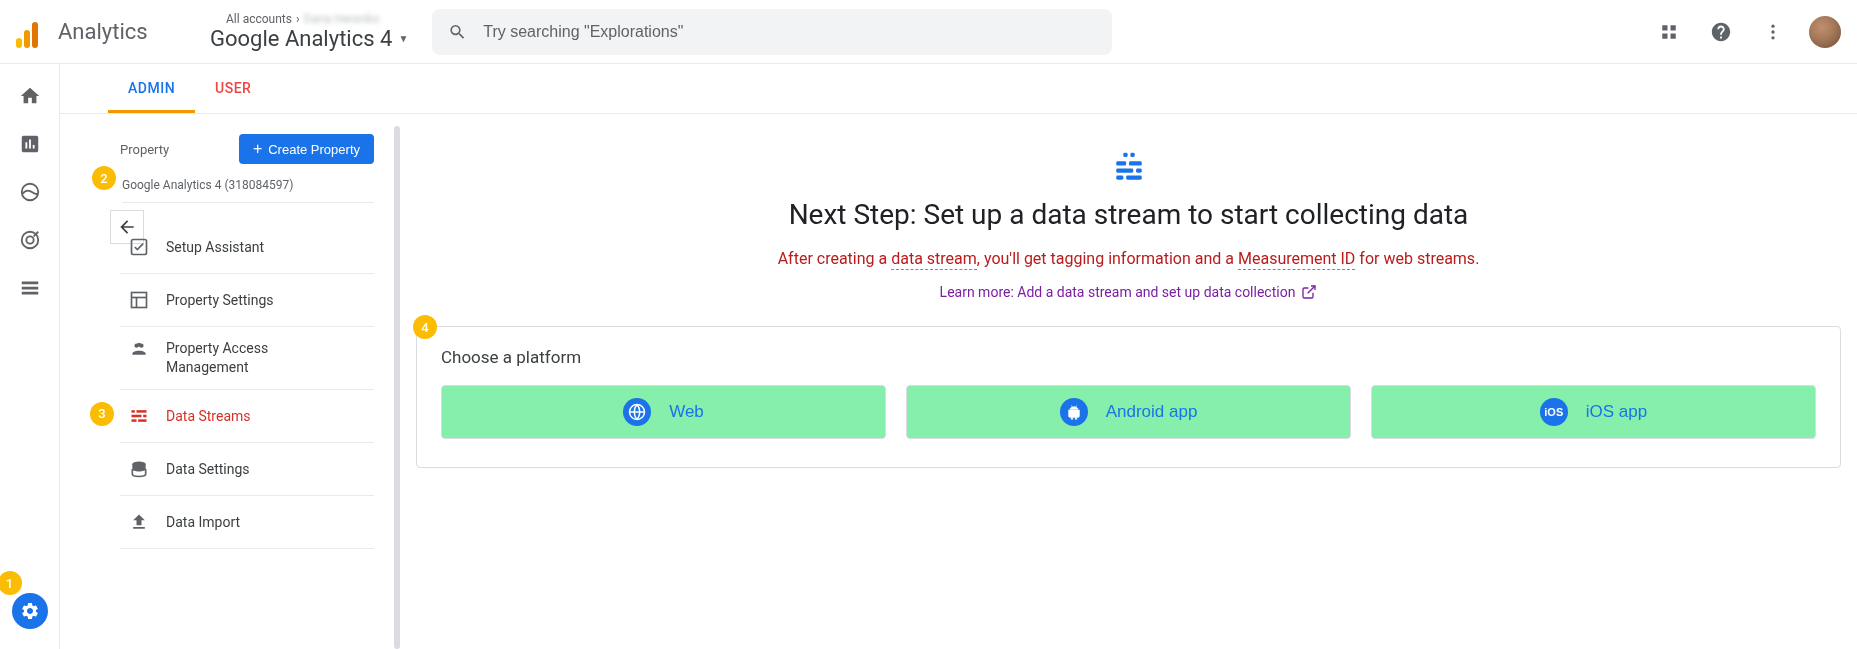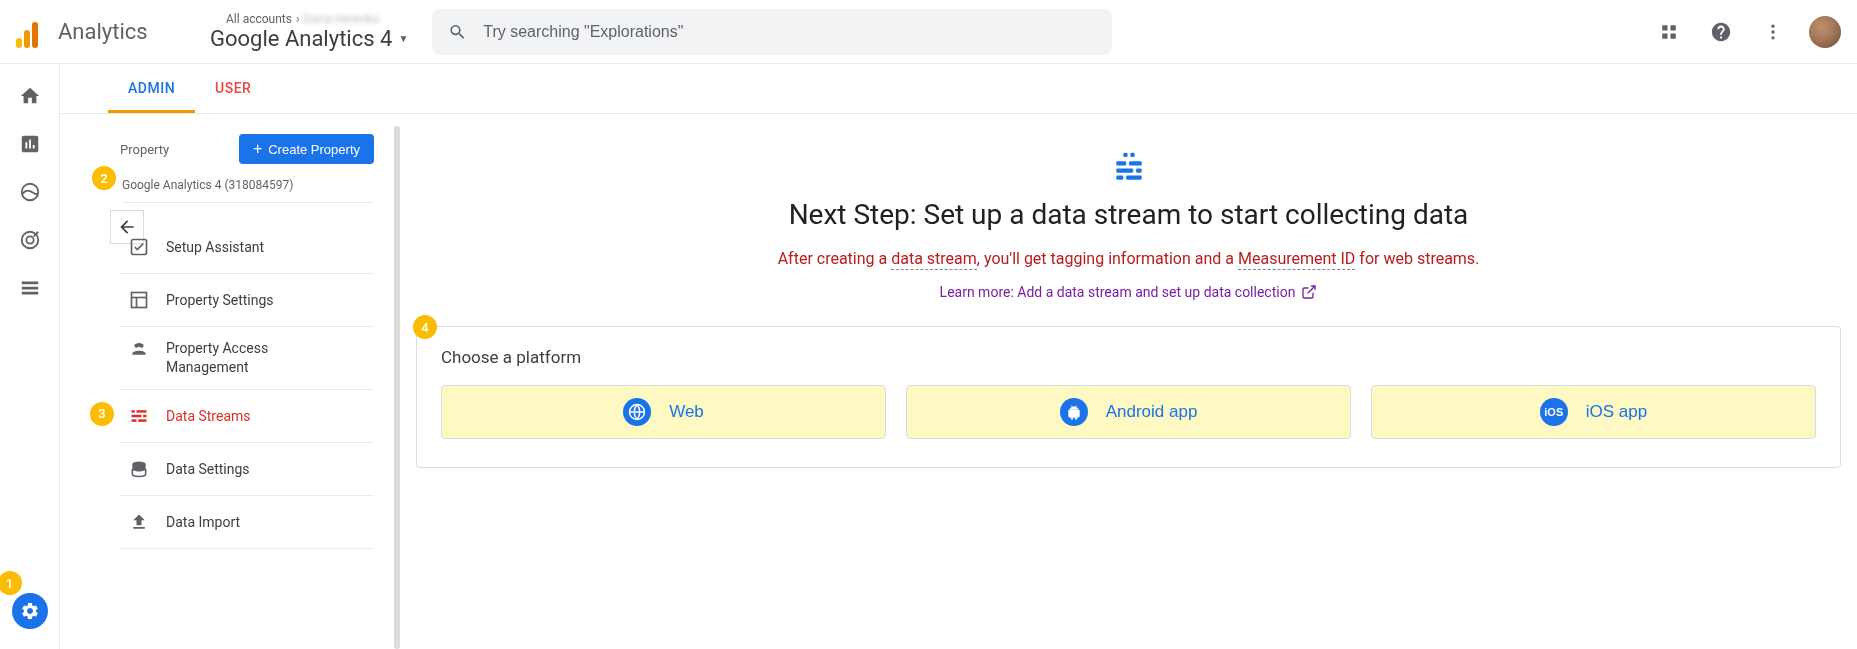--- a/index.html
+++ b/index.html
@@ -65,21 +65,21 @@
     .main h1 { text-align: center; font-size: 28px; font-weight: 400; color: #202124; margin-bottom: 18px; }
     .subtitle { text-align: center; font-size: 16px; color: #b91c1c; margin-bottom: 16px; }
     .dotted { border-bottom: 1px dashed #80868b; padding-bottom: 1px; }
     .learn { text-align: center; font-size: 14px; }
     .learn a { color: #7b1fa2; text-decoration: none; display: inline-flex; align-items: center; gap: 6px; }
     .ext-ico { color: #7b1fa2; }
     .card { border: 1px solid #dadce0; border-radius: 4px; margin-top: 26px; padding: 20px 24px 28px; position: relative; }
     .card-title { font-size: 17px; color: #3c4043; margin-bottom: 18px; }
     .badge-4 { left: -4px; top: -12px; }
     .platforms { display: flex; gap: 20px; }
-    .plat-btn { flex: 1; border: 1px solid #dadce0; border-radius: 4px; background: #fef9c3; padding: 12px; display: flex; align-items: center; justify-content: center; gap: 18px; cursor: pointer; color: #1a73e8; font-size: 17px; font-weight: 500; }
+    .plat-btn { flex: 1; border: 1px solid #dadce0; border-radius: 4px; background: #86efac; padding: 12px; display: flex; align-items: center; justify-content: center; gap: 18px; cursor: pointer; color: #1a73e8; font-size: 17px; font-weight: 500; }
     .plat-ico { width: 28px; height: 28px; background: #1a73e8; border-radius: 50%; display: flex; align-items: center; justify-content: center; color: #fff; font-size: 11px; font-weight: bold; }
   </style>
 </head>
 <body>
 
 <div class="topbar">
   <div class="logo-block">
     <div class="ga-logo">
       <div class="bar1"></div>
         <div class="bar2"></div>

